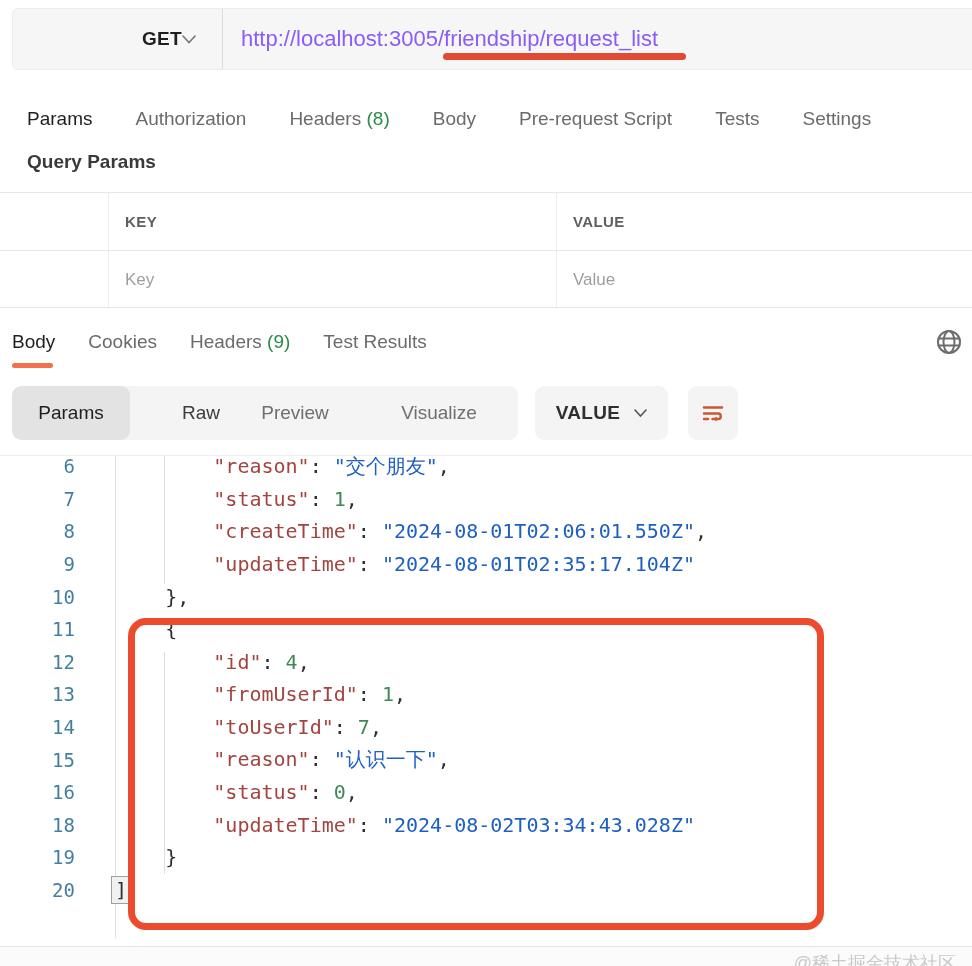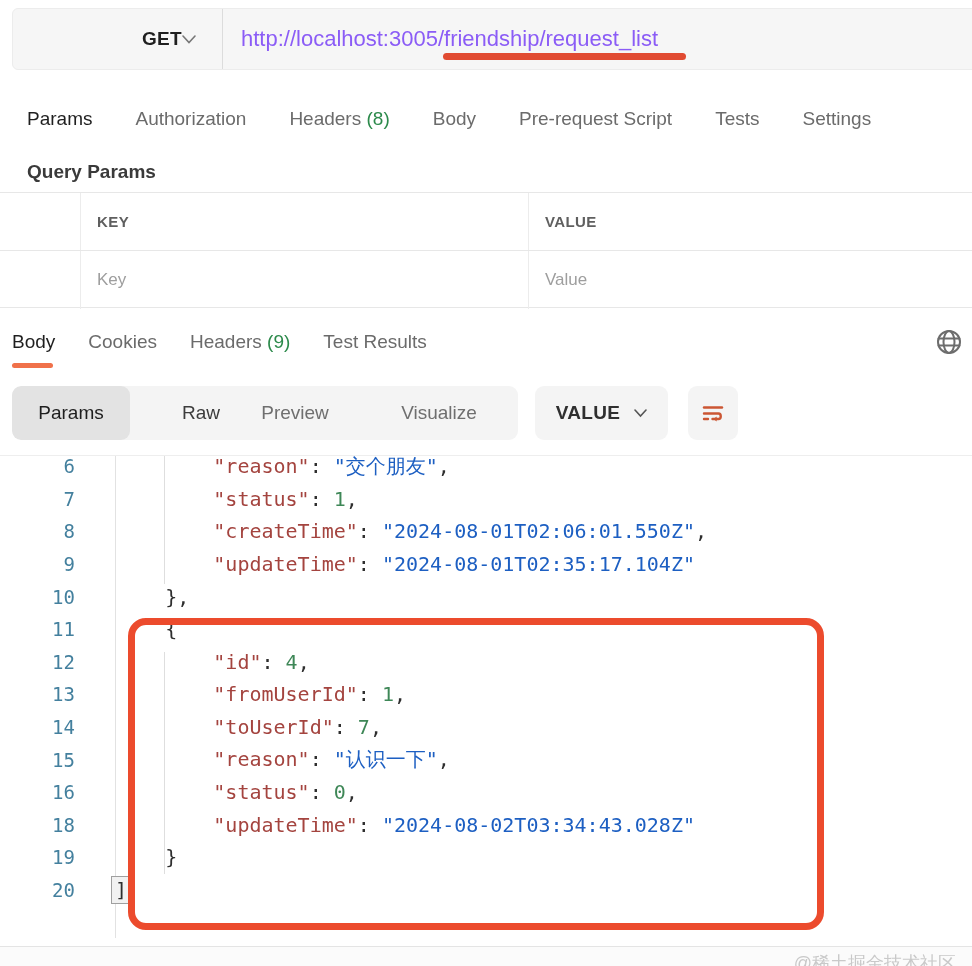--- a/index.html
+++ b/index.html
@@ -36,25 +36,25 @@
     display: flex; gap: 43px; white-space: nowrap; overflow: hidden;
   }
   .tab { position: relative; font-size: 19px; color: #6b6b6b; line-height: 26px; cursor: pointer; flex: none; }
   .tab.active { color: #1f1f1f; font-weight: normal; }
   .tab.active::after {
     content: ""; position: absolute; left: 0; right: 2px; bottom: -13px; height: 5px;
     background: #f0714a; border-radius: 3px;
   }
   .count-green { color: #2c8a4b; }
 
-  .query-params-title { position: absolute; left: 27px; top: 161px; font-size: 19px; font-weight: 600; color: #3a3a3a; }
+  .query-params-title { position: absolute; left: 27px; top: 151px; font-size: 19px; font-weight: 600; color: #3a3a3a; }
 
   
   .qp-table { position: absolute; left: 0; top: 192px; width: 972px; height: 116px; border-top: 1px solid #e7e7e7; border-bottom: 1px solid #e7e7e7; }
-  .qp-row { display: grid; grid-template-columns: 80px 448px 1fr; height: 58px; }
+  .qp-row { display: grid; grid-template-columns: 80px 448px 1fr; height: 58px; padding-left: 28px; }
   .qp-row.head { border-bottom: 1px solid #e7e7e7; }
   .qp-cell { display: flex; align-items: center; padding-left: 16px; }
   .qp-cell.c2, .qp-cell.c3 { border-left: 1px solid #ececec; }
   .qp-header-label { font-size: 15px; font-weight: bold; color: #5f5f5f; letter-spacing: .4px; }
   .qp-input { border: none; outline: none; background: transparent; font-size: 17px; color: #444; width: 90%; font-family: "Liberation Sans", sans-serif; }
   .qp-input::placeholder { color: #9e9e9e; opacity: 1; }
 
   
   .resp-tabs { position: absolute; left: 12px; top: 329px; display: flex; gap: 33px; }
   .globe-btn { position: absolute; right: 8px; top: 327px; width: 30px; height: 30px; cursor: pointer; }

